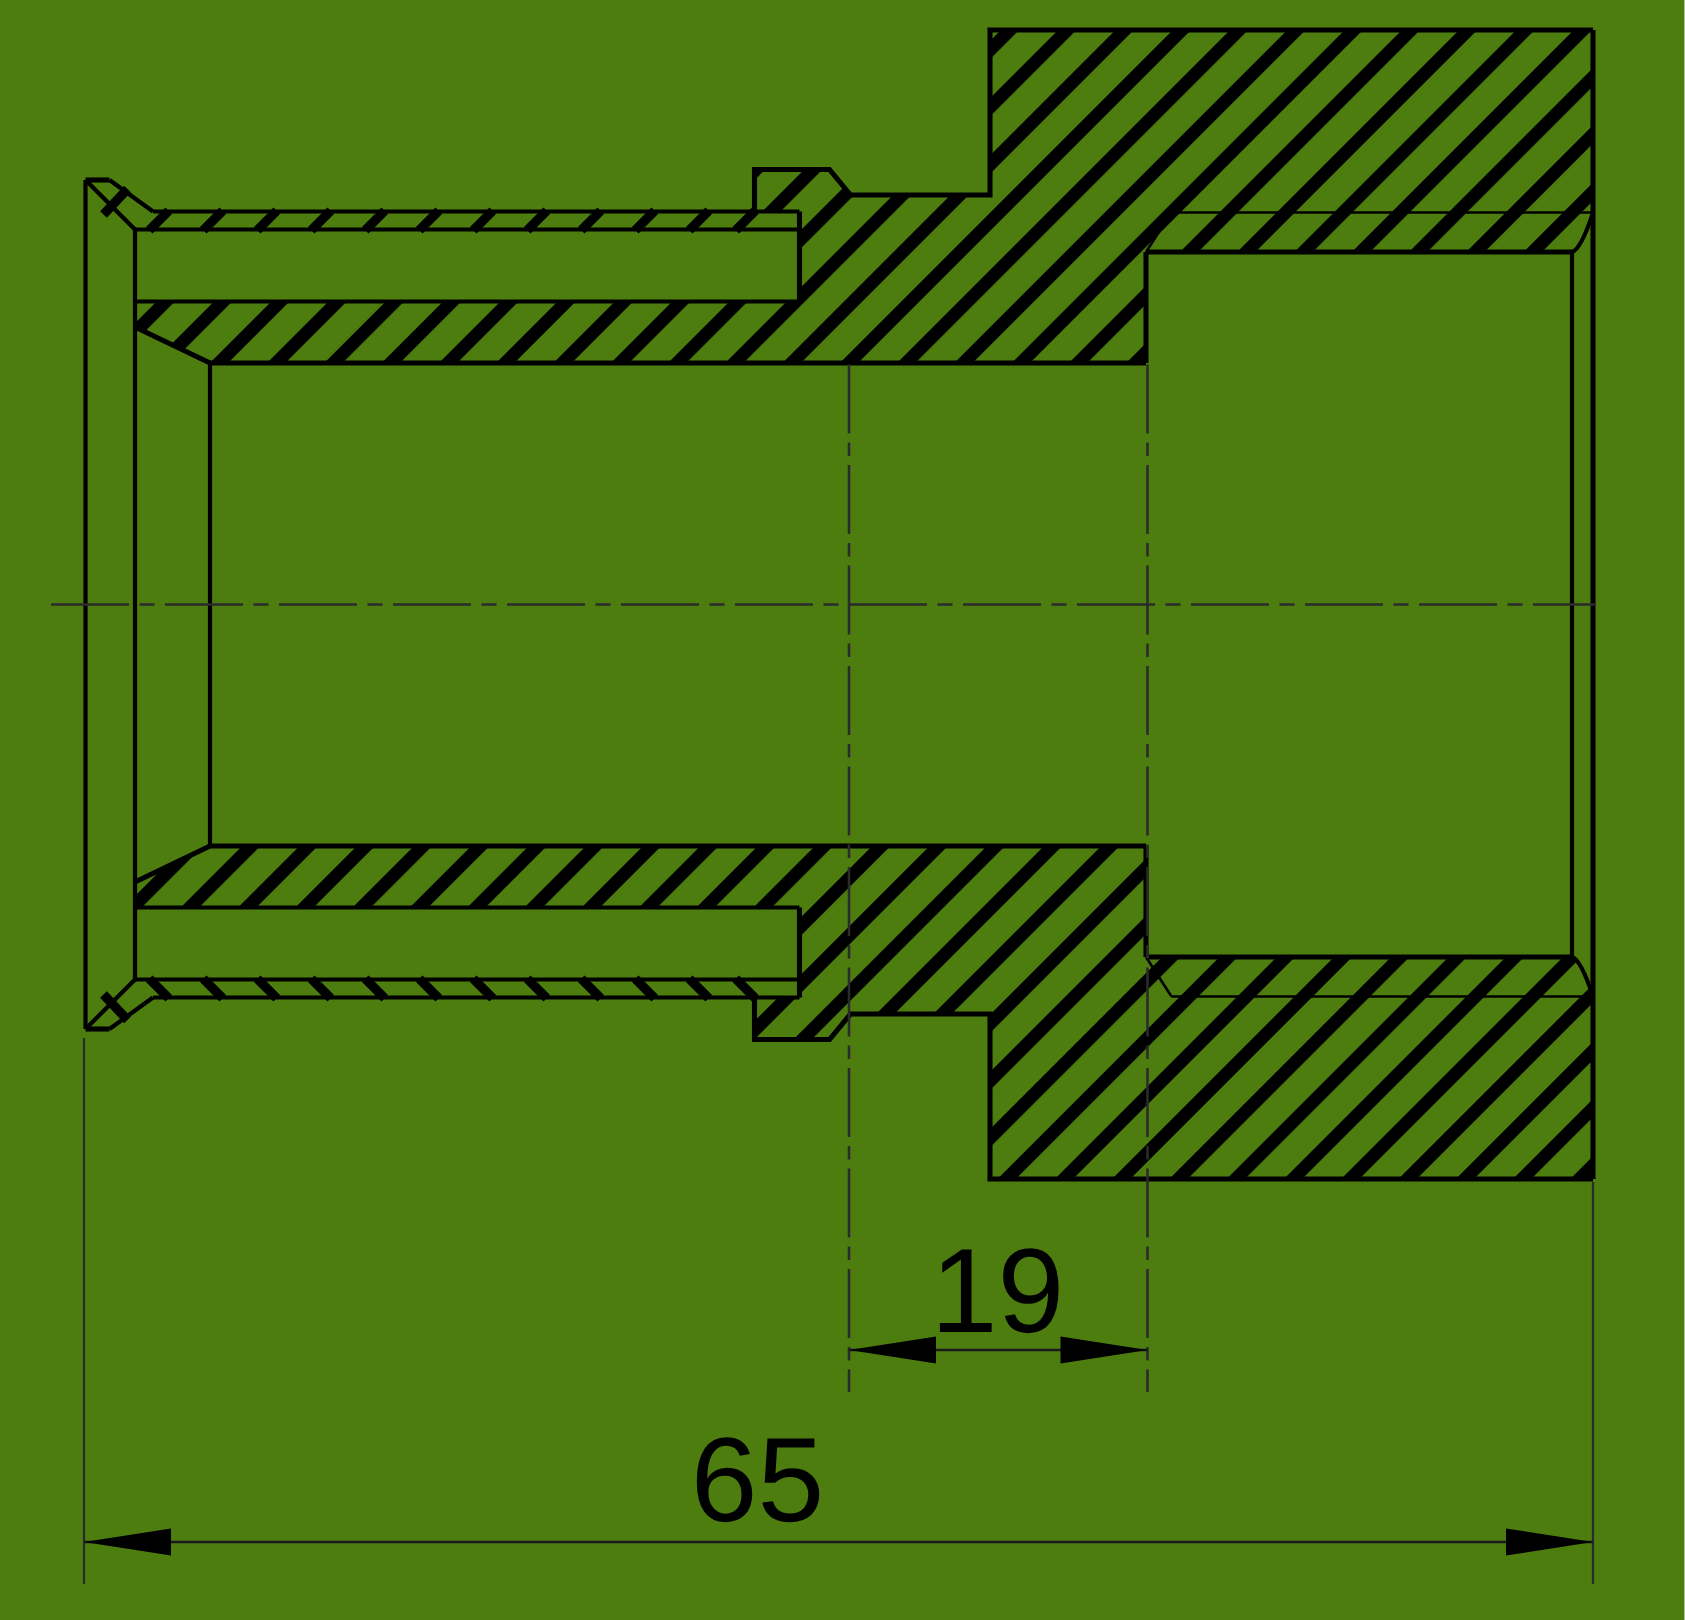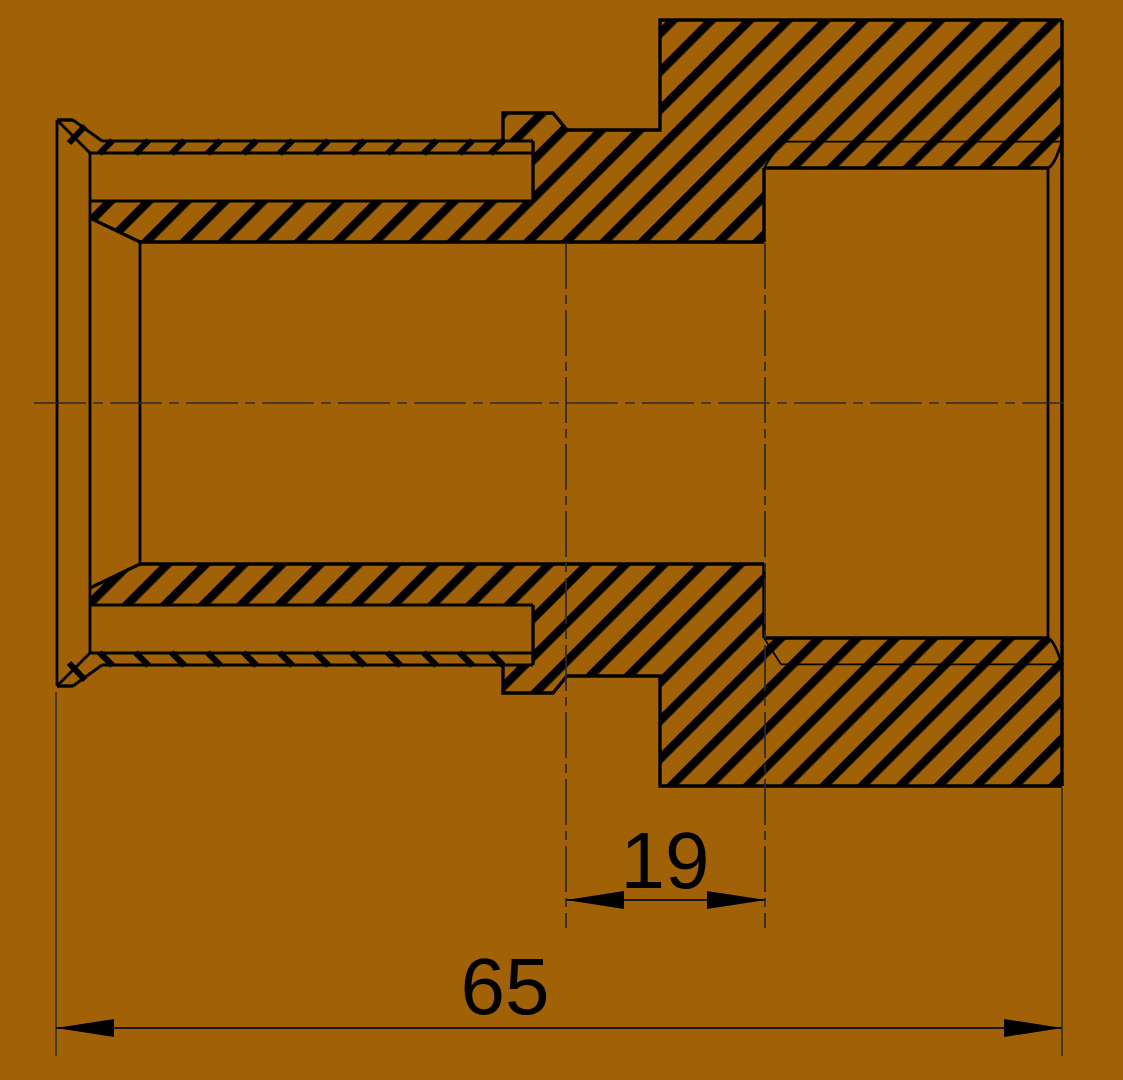--- a/index.html
+++ b/index.html
@@ -1,20 +1,20 @@
 <!DOCTYPE html>
 <html><head>
 <meta charset="utf-8">
 <style>
   html, body { margin: 0; padding: 0; background: #ffffff; }
   .canvas {
     position: relative;
     width: 1123px;
     height: 1080px;
-    background: #a16207;
+    background: #4d7c0f;
     overflow: hidden;
     font-family: "Liberation Sans", sans-serif;
   }
   svg { display: block; }
   .outline  { stroke: #000; fill: none; stroke-width: 3.4; stroke-linecap: butt; stroke-linejoin: miter; }
   .outline2 { stroke: #000; fill: none; stroke-width: 2.8; stroke-linecap: butt; }
   .thinln   { stroke: #000; fill: none; stroke-width: 1.7; stroke-linecap: butt; }
   .chain    { stroke: #2b2b2b; fill: none; stroke-width: 1.7; }
   .dimln    { stroke: #1a1a1a; fill: none; stroke-width: 1.8; }
   .extln    { stroke: #2b2b2b; fill: none; stroke-width: 1.5; }

